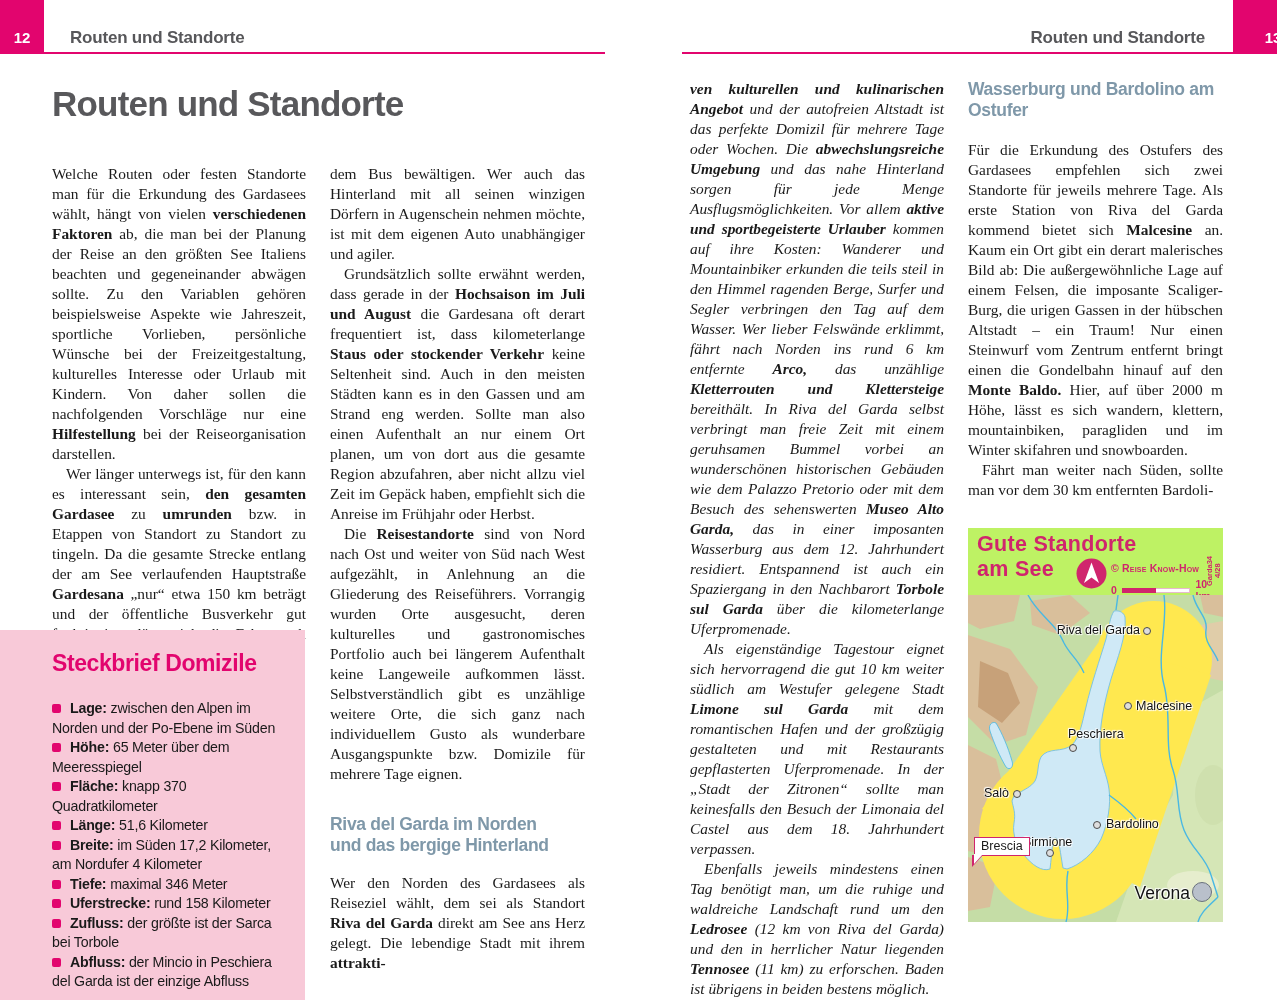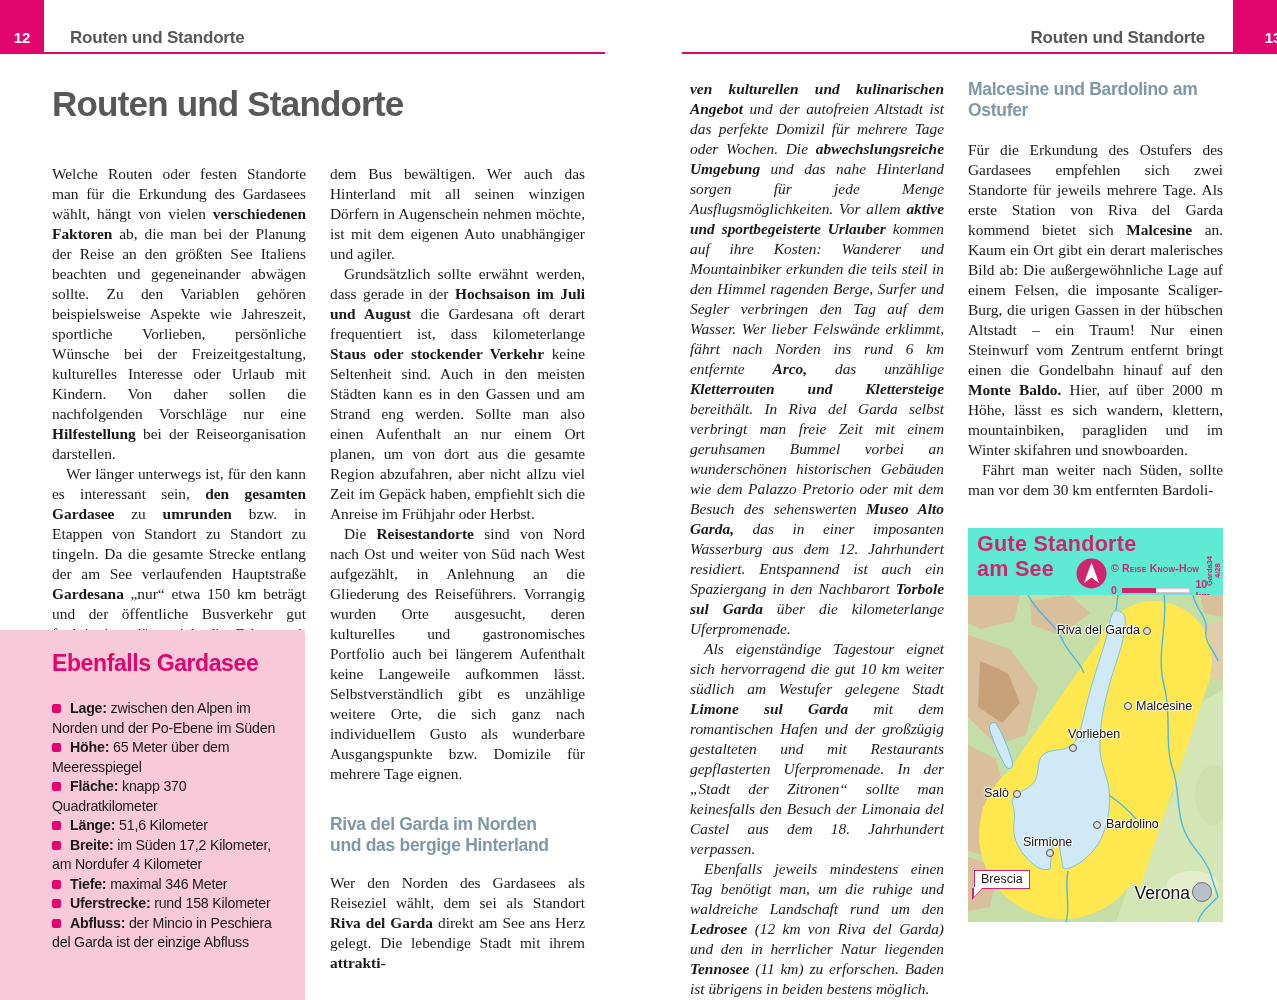--- a/index.html
+++ b/index.html
@@ -25,21 +25,21 @@
   
   .steckbrief{position:absolute;left:0;top:630px;width:305px;height:370px;background:#f8c9d8;
               box-sizing:border-box;padding:20px 14px 0 52px;}
   .sb-title{color:#e2056e;font-weight:bold;font-size:23px;letter-spacing:-0.4px;margin-bottom:22px;}
   .sb-list{font-size:14.2px;line-height:19.5px;letter-spacing:-0.2px;}
   .sb-item{margin:0;}
   .sb-bullet{display:inline-block;width:9px;height:9px;background:#e2056e;border-radius:2px;
              margin-right:9px;vertical-align:baseline;}
   
   .map{position:absolute;left:968px;top:528px;width:255px;height:394px;}
-  .map-head{position:absolute;left:0;top:0;width:255px;height:67px;background:#5eead4;}
+  .map-head{position:absolute;left:0;top:0;width:255px;height:67px;background:#bef264;}
   .map-title{position:absolute;left:9px;top:4px;color:#d0256d;font-weight:bold;font-size:21.5px;
              line-height:25px;letter-spacing:0.3px;}
   .map-copy{position:absolute;left:143px;top:34px;color:#d0256d;font-weight:bold;font-size:10.5px;
             font-variant:small-caps;letter-spacing:0.2px;white-space:nowrap;}
   .map-scale{position:absolute;left:143px;top:50px;display:flex;align-items:center;
              color:#d0256d;font-weight:bold;font-size:10.5px;}
   .sc-bar1{width:37px;height:5px;background:#d0256d;margin:0 0 0 5px;}
   .sc-bar2{width:37px;height:5px;background:#ffffff;border:1px solid #e8b9cd;border-left:none;
            box-sizing:border-box;margin-right:5px;}
   .map-edition{position:absolute;right:1px;top:28px;color:#d0256d;font-size:7.5px;font-weight:bold;
@@ -82,41 +82,42 @@
     <p class="para ind"><span>Grundsätzlich sollte erwähnt werden, dass gerade in der </span><b>Hochsaison im Juli und August</b><span> die Gardesana oft derart frequentiert ist, dass kilometerlange </span><b>Staus oder stockender Verkehr</b><span> keine Seltenheit sind. Auch in den meisten Städten kann es in den Gassen und am Strand eng werden. Sollte man also einen Aufenthalt an nur einem Ort planen, um von dort aus die gesamte Region abzufahren, aber nicht allzu viel Zeit im Gepäck haben, empfiehlt sich die Anreise im Frühjahr oder Herbst.</span></p>
     <p class="para ind"><span>Die </span><b>Reisestandorte</b><span> sind von Nord nach Ost und weiter von Süd nach West aufgezählt, in Anlehnung an die Gliederung des Reiseführers. Vorrangig wurden Orte ausgesucht, deren kulturelles und gastronomisches Portfolio auch bei längerem Aufenthalt keine Langeweile aufkommen lässt. Selbstverständlich gibt es unzählige weitere Orte, die sich ganz nach individuellem Gusto als wunderbare Ausgangspunkte bzw. Domizile für mehrere Tage eignen.</span></p>
     <div class="subhead">
       <div>Riva del Garda im Norden</div>
       <div>und das bergige Hinterland</div>
     </div>
     <p class="para"><span>Wer den Norden des Gardasees als Reiseziel wählt, dem sei als Standort </span><b>Riva del Garda</b><span> direkt am See ans Herz gelegt. Die lebendige Stadt mit ihrem </span><b>attrakti-</b></p>
   </div>
 
 <aside class="steckbrief">
-  <div class="sb-title">Ebenfalls Gardasee</div>
+  <div class="sb-title">Steckbrief Domizile</div>
   <div class="sb-list">
       <div class="sb-item"><span class="sb-bullet"></span><b>Lage: </b><span>zwischen den Alpen im Norden und der Po-Ebene im Süden</span></div>
       <div class="sb-item"><span class="sb-bullet"></span><b>Höhe: </b><span>65 Meter über dem Meeresspiegel</span></div>
       <div class="sb-item"><span class="sb-bullet"></span><b>Fläche: </b><span>knapp 370 Quadratkilometer</span></div>
       <div class="sb-item"><span class="sb-bullet"></span><b>Länge: </b><span>51,6 Kilometer</span></div>
       <div class="sb-item"><span class="sb-bullet"></span><b>Breite: </b><span>im Süden 17,2 Kilometer, am Nordufer 4 Kilometer</span></div>
       <div class="sb-item"><span class="sb-bullet"></span><b>Tiefe: </b><span>maximal 346 Meter</span></div>
       <div class="sb-item"><span class="sb-bullet"></span><b>Uferstrecke: </b><span>rund 158 Kilometer</span></div>
+      <div class="sb-item"><span class="sb-bullet"></span><b>Zufluss: </b><span>der größte ist der Sarca bei Torbole</span></div>
       <div class="sb-item"><span class="sb-bullet"></span><b>Abfluss: </b><span>der Mincio in Peschiera del Garda ist der einzige Abfluss</span></div>
     </div>
 </aside>
 
 <div class="col c3" style="left:690px;top:79px;width:254px;font-style:italic;">
     <p class="para"><b>ven kulturellen und kulinarischen Angebot</b><span> und der autofreien Altstadt ist das perfekte Domizil für mehrere Tage oder Wochen. Die </span><b>abwechslungsreiche Umgebung</b><span> und das nahe Hinterland sorgen für jede Menge Ausflugsmöglichkeiten. Vor allem </span><b>aktive und sportbegeisterte Urlauber</b><span> kommen auf ihre Kosten: Wanderer und Mountainbiker erkunden die teils steil in den Himmel ragenden Berge, Surfer und Segler verbringen den Tag auf dem Wasser. Wer lieber Felswände erklimmt, fährt nach Norden ins rund 6 km entfernte </span><b>Arco,</b><span> das unzählige </span><b>Kletterrouten und Klettersteige</b><span> bereithält. In Riva del Garda selbst verbringt man freie Zeit mit einem geruhsamen Bummel vorbei an wunderschönen historischen Gebäuden wie dem Palazzo Pretorio oder mit dem Besuch des sehenswerten </span><b>Museo Alto Garda,</b><span> das in einer imposanten Wasserburg aus dem 12. Jahrhundert residiert. Entspannend ist auch ein Spaziergang in den Nachbarort </span><b>Torbole sul Garda</b><span> über die kilometerlange Uferpromenade.</span></p>
     <p class="para ind"><span>Als eigenständige Tagestour eignet sich hervorragend die gut 10 km weiter südlich am Westufer gelegene Stadt </span><b>Limone sul Garda</b><span> mit dem romantischen Hafen und der großzügig gestalteten und mit Restaurants gepflasterten Uferpromenade. In der „Stadt der Zitronen“ sollte man keinesfalls den Besuch der Limonaia del Castel aus dem 18. Jahrhundert verpassen.</span></p>
     <p class="para ind"><span>Ebenfalls jeweils mindestens einen Tag benötigt man, um die ruhige und waldreiche Landschaft rund um den </span><b>Ledrosee</b><span> (12 km von Riva del Garda) und den in herrlicher Natur liegenden </span><b>Tennosee</b><span> (11 km) zu erforschen. Baden ist übrigens in beiden bestens möglich.</span></p>
   </div>
 <div class="col c4" style="left:968px;top:79px;width:255px;">
     <div class="subhead">
-      <div>Malcesine und Bardolino am Ostufer</div>
+      <div>Wasserburg und Bardolino am Ostufer</div>
     </div>
     <p class="para"><span>Für die Erkundung des Ostufers des Gardasees empfehlen sich zwei Standorte für jeweils mehrere Tage. Als erste Station von Riva del Garda kommend bietet sich </span><b>Malcesine</b><span> an. Kaum ein Ort gibt ein derart malerisches Bild ab: Die außergewöhnliche Lage auf einem Felsen, die imposante Scaliger-Burg, die urigen Gassen in der hübschen Altstadt – ein Traum! Nur einen Steinwurf vom Zentrum entfernt bringt einen die Gondelbahn hinauf auf den </span><b>Monte Baldo.</b><span> Hier, auf über 2000 m Höhe, lässt es sich wandern, klettern, mountainbiken, paragliden und im Winter skifahren und snowboarden.</span></p>
     <p class="para ind"><span>Fährt man weiter nach Süden, sollte man vor dem 30 km entfernten Bardoli-</span></p>
   </div>
 
 <figure class="map" style="margin:0;">
   <div class="map-head">
     <div class="map-title">
       <div>Gute Standorte</div>
       <div>am See</div>
@@ -182,25 +183,25 @@
         <path d="M250,302 C240,312 232,318 230,327"></path>
         <path d="M141,200 C152,208 160,214 168,224"></path>
       </g>
     </svg>
   </div>
   <div class="map-labels" id="map-labels">
       <div class="maplabel" style="right: 83px; top: 28px;">Riva del Garda</div>
       <div class="mapdot" style="left: 175px; top: 32px;"></div>
       <div class="maplabel" style="left: 168px; top: 104px;">Malcesine</div>
       <div class="mapdot" style="left: 156px; top: 107px;"></div>
-      <div class="maplabel" style="left: 100px; top: 132px;">Vorlieben</div>
+      <div class="maplabel" style="left: 100px; top: 132px;">Peschiera</div>
       <div class="mapdot" style="left: 101px; top: 149px;"></div>
       <div class="maplabel" style="right: 214px; top: 191px;">Salò</div>
       <div class="mapdot" style="left: 45px; top: 195px;"></div>
       <div class="maplabel" style="left: 138px; top: 222px;">Bardolino</div>
       <div class="mapdot" style="left: 125px; top: 226px;"></div>
       <div class="maplabel" style="left: 55px; top: 240px;">Sirmione</div>
       <div class="mapdot" style="left: 78px; top: 254px;"></div>
       <div class="maplabel major" style="right: 33px; top: 288px;">Verona</div>
       <div class="mapdot big" style="left: 224px; top: 287px;"></div>
-      <div class="callout" style="left: 6px; top: 242px; margin-top: 33px;">Brescia</div>
+      <div class="callout" style="left: 6px; top: 242px;">Brescia</div>
     </div>
 </figure>
 
 </body></html>

